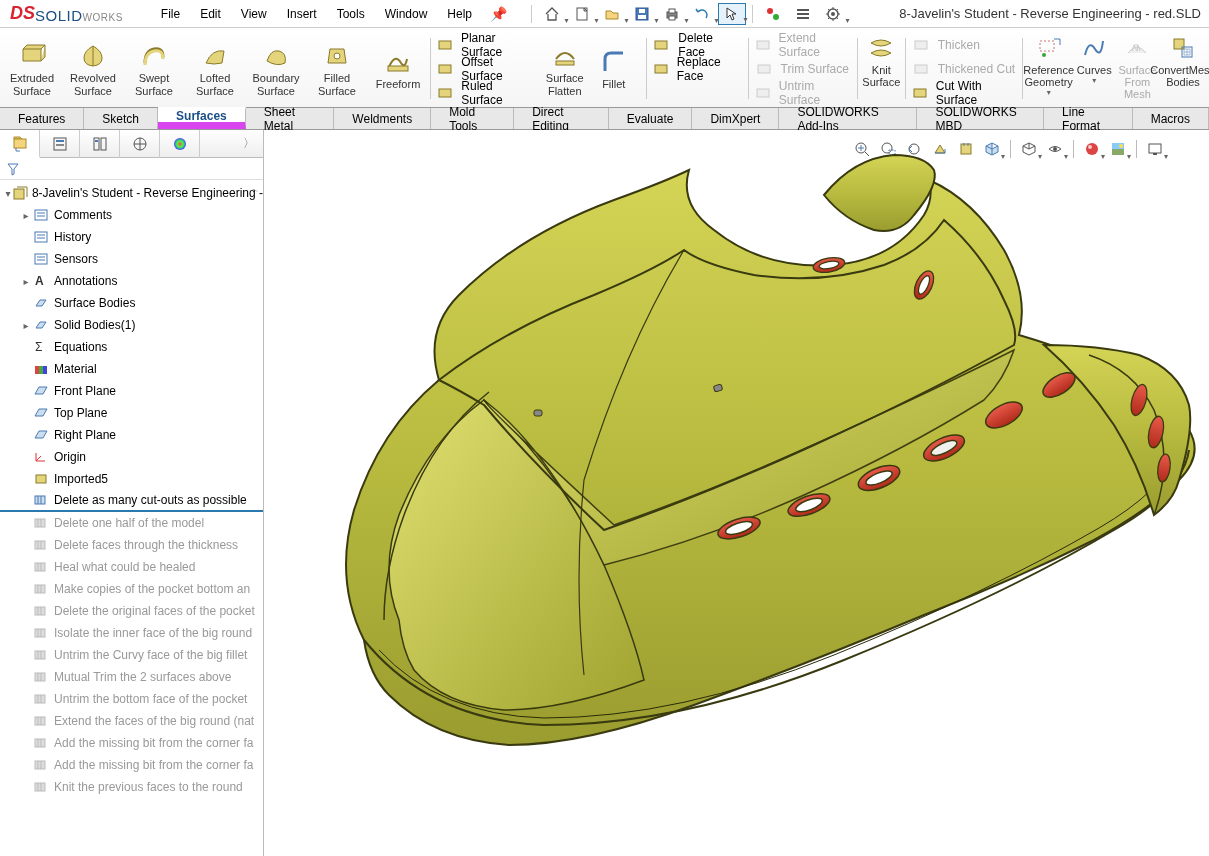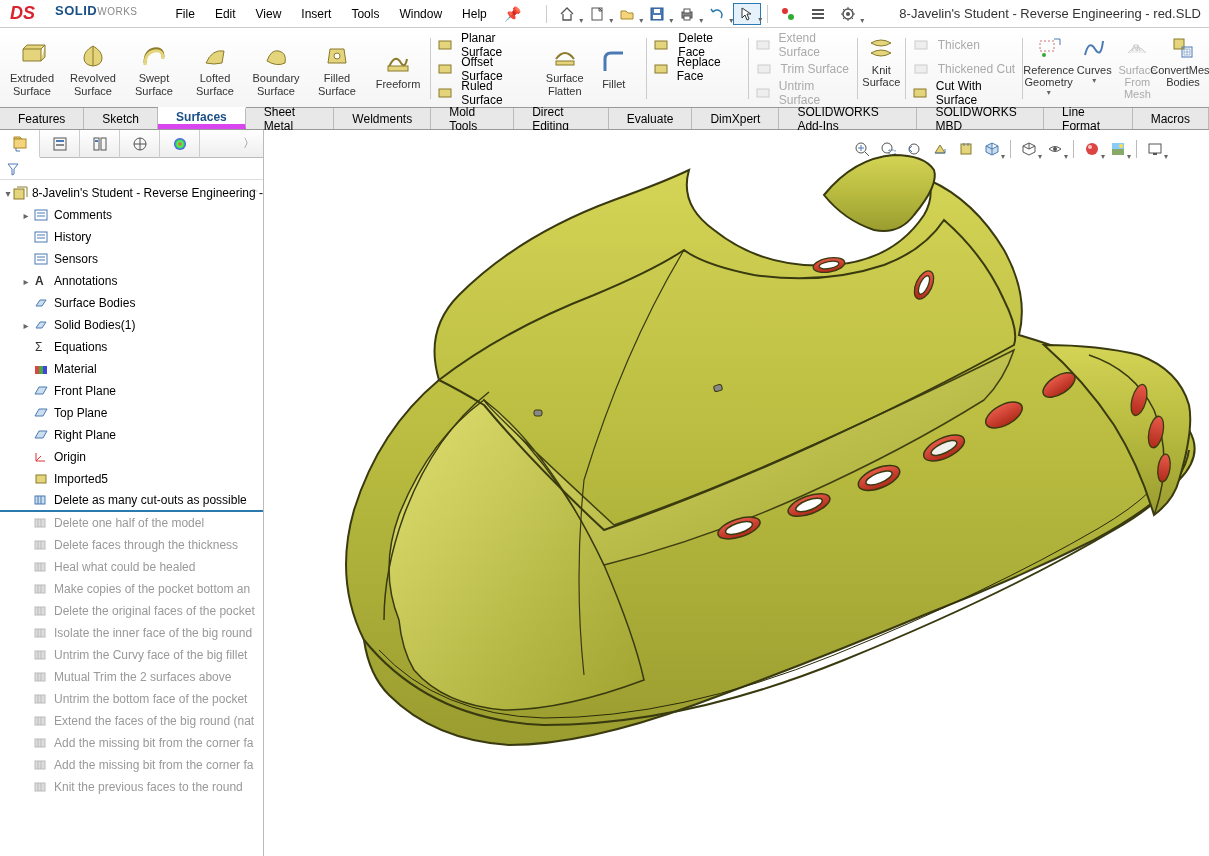--- a/index.html
+++ b/index.html
@@ -1,23 +1,23 @@
 <!DOCTYPE html>
 <html><head>
 <meta charset="utf-8">
 <style>
 * { margin: 0; padding: 0; box-sizing: border-box; font-family: "Segoe UI", Tahoma, sans-serif; font-size: 12px; }
 body { width: 1209px; height: 856px; background: #fff; overflow: hidden; position: relative; }
 
 
 .titlebar { height: 28px; display: flex; align-items: center; border-bottom: 1px solid #ccc; background: #fff; }
-.logo { display:flex; align-items:flex-start; padding: 0 10px; gap:20px; }
+.logo { display:flex; align-items:flex-end; padding: 0 10px; gap:0; }
 .logo-mark { font-size: 18px; color: #d9232e; font-style: italic; font-weight: bold; }
 .logo-text { font-family: Arial; letter-spacing: 0.5px; }
-.logo-text .b { font-weight: bold; color:#1b4f87; font-size:13px;}
+.logo-text .b { font-weight: normal; color:#1b4f87; font-size:15px;}
 .logo-text .r { color:#888; font-size:10px;}
 .menus { display:flex; gap: 4px; margin-left: 20px; }
 .menus div { padding: 3px 8px; cursor: default; }
 .pin { margin-left: 10px; color:#2a7ab0; font-size:14px; }
 .qat { display:flex; align-items:center; margin-left: 20px; gap:2px; }
 .qat-item { width:28px; height:22px; display:flex; align-items:center; justify-content:center; position:relative; }
 .qat-item.dd::after { content:"▾"; font-size:8px; color:#666; position:absolute; right:-2px; bottom:0;}
 .qat-sep { width:1px; height:18px; background:#ccc; margin:0 4px;}
 .filetitle { margin-left: auto; padding-right: 8px; font-size:13px; color:#333; }
 
@@ -30,21 +30,21 @@
 .rbtn-big.disabled .lbl { color:#aaa; }
 .rsep { width:1px; background:#ccc; margin: 6px 2px;}
 .rlist { display:flex; flex-direction:column; gap:2px; padding-top:2px; }
 .rlist-item { display:flex; align-items:center; gap:8px; height:22px; padding: 0 4px; cursor:default;}
 .rlist-item.disabled { color:#aaa; }
 .rlist-item .ic { width:18px; height:18px; display:flex; align-items:center; justify-content:center;}
 
 
 .tabs { height: 22px; background:#e8e8e8; display:flex; border-bottom:1px solid #999; }
 .tab { padding: 2px 18px; border-right:1px solid #bbb; background:#e8e8e8; cursor:default; font-size:12px; display:flex; align-items:center;}
-.tab.active { background:#fff; border-top:2px solid #fff; margin-top:-1px; font-weight:bold; color:#1b4f87; border-bottom:5px solid #d946ef; position:relative; z-index:2;}
+.tab.active { background:#fff; border-top:2px solid #fff; margin-top:-1px; font-weight:bold; color:#1b4f87; border-bottom:7px solid #d946ef; position:relative; z-index:2;}
 
 
 .workspace { display:flex; height: calc(856px - 28px - 80px - 22px); }
 
 
 .panel { width: 264px; border-right:1px solid #bbb; background:#fff; display:flex; flex-direction:column; overflow:hidden;}
 .panel-tabs { height:28px; display:flex; border-bottom:1px solid #bbb; background:linear-gradient(#fff,#eee); align-items:center;}
 .ptab { width:40px; height:28px; display:flex; align-items:center; justify-content:center; border-right:1px solid #ccc; cursor:default;}
 .ptab.active { background:#fff; border-bottom:2px solid #fff; margin-bottom:-1px;}
 .ptab-arrow { margin-left:auto; padding:0 8px; color:#666; cursor:default;}

